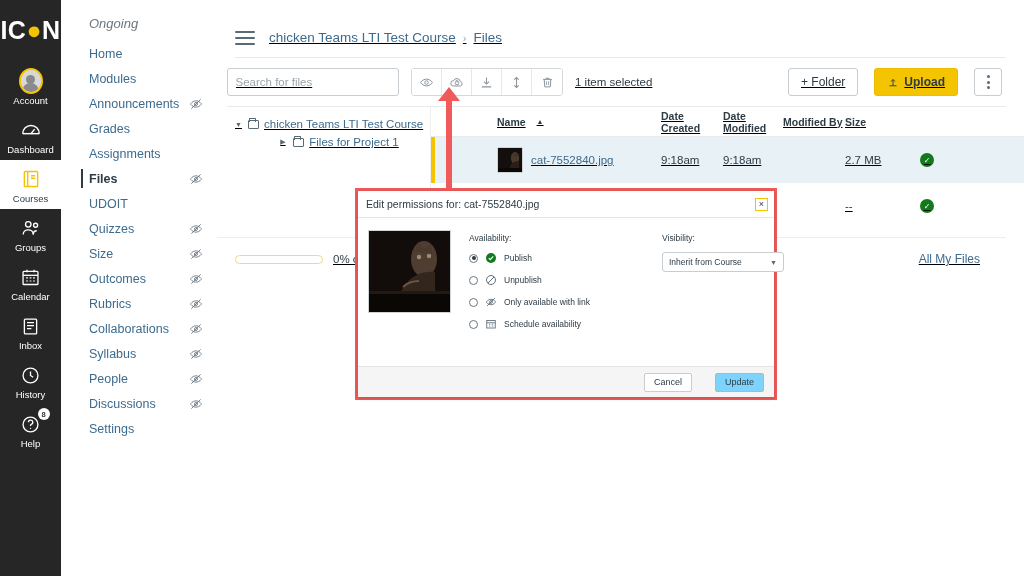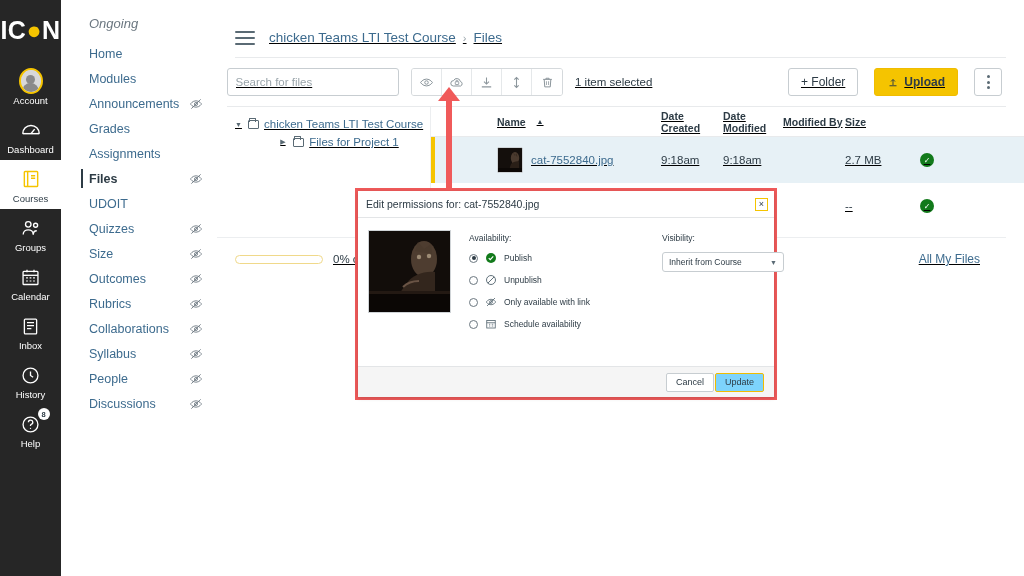--- a/index.html
+++ b/index.html
@@ -176,21 +176,21 @@
   .radio.on::after { content:""; width:4px;height:4px;border-radius:50%;background:#2D3B45; }
   .radio-ico { width: 12px; height: 12px; flex:none; color:#5a6a74; display:flex;align-items:center;justify-content:center; }
   .radio-label { font-size: 8.5px; color:#2D3B45; }
   .select {
     width: 122px; height: 20px; border:1px solid #c7cdd1; border-radius:3px; background:#fff;
     display:flex; align-items:center; padding: 0 6px; font-size: 8.5px; color:#2D3B45; cursor:pointer;
   }
   .select .chev { margin-left:auto; font-size: 7px; color:#5a6a74; }
   .modal-foot {
     height: 31px; background:#F5F5F5; border-top:1px solid #e3e5e7; display:flex;
-    align-items:center; justify-content:flex-end; gap:1px; padding-right: 10px;
+    align-items:center; justify-content:flex-end; gap:23px; padding-right: 10px;
   }
   .mbtn { height: 19px; border:1px solid #c7cdd1; background:#fff; border-radius:2px;
           font-size: 9px; color:#2D3B45; padding: 0 9px; display:flex;align-items:center;cursor:pointer;
           font-family:"Liberation Sans", sans-serif; }
   .mbtn.primary { background:#7dd3fc; border-color:#F0BC00; }
 
   
   .arrow-shaft {
     position:absolute; left: 446px; top: 96px; width: 6px; height: 94px;
     background:#F05A5A; z-index: 45;
@@ -414,20 +414,23 @@
     </div>
     <div class="cn-item">
       <span class="cn-label">Discussions</span>
       <span class="eye-off">
         <svg width="14" height="14" viewBox="0 0 24 24" fill="none" stroke="currentColor" stroke-width="1.5">
           <path d="M2.5 12S6 6.5 12 6.5 21.5 12 21.5 12 18 17.5 12 17.5 2.5 12 2.5 12z"></path>
           <circle cx="12" cy="12" r="2.6"></circle>
             <path d="M4 20L20 4"></path>
         </svg>
       </span>
+    </div>
+    <div class="cn-item">
+      <span class="cn-label">Settings</span>
     </div>
   </nav>
 
   <div class="main">
 
     <div class="topbar">
       <div class="hamburger">
         <span></span>
           <span></span>
           <span></span>

